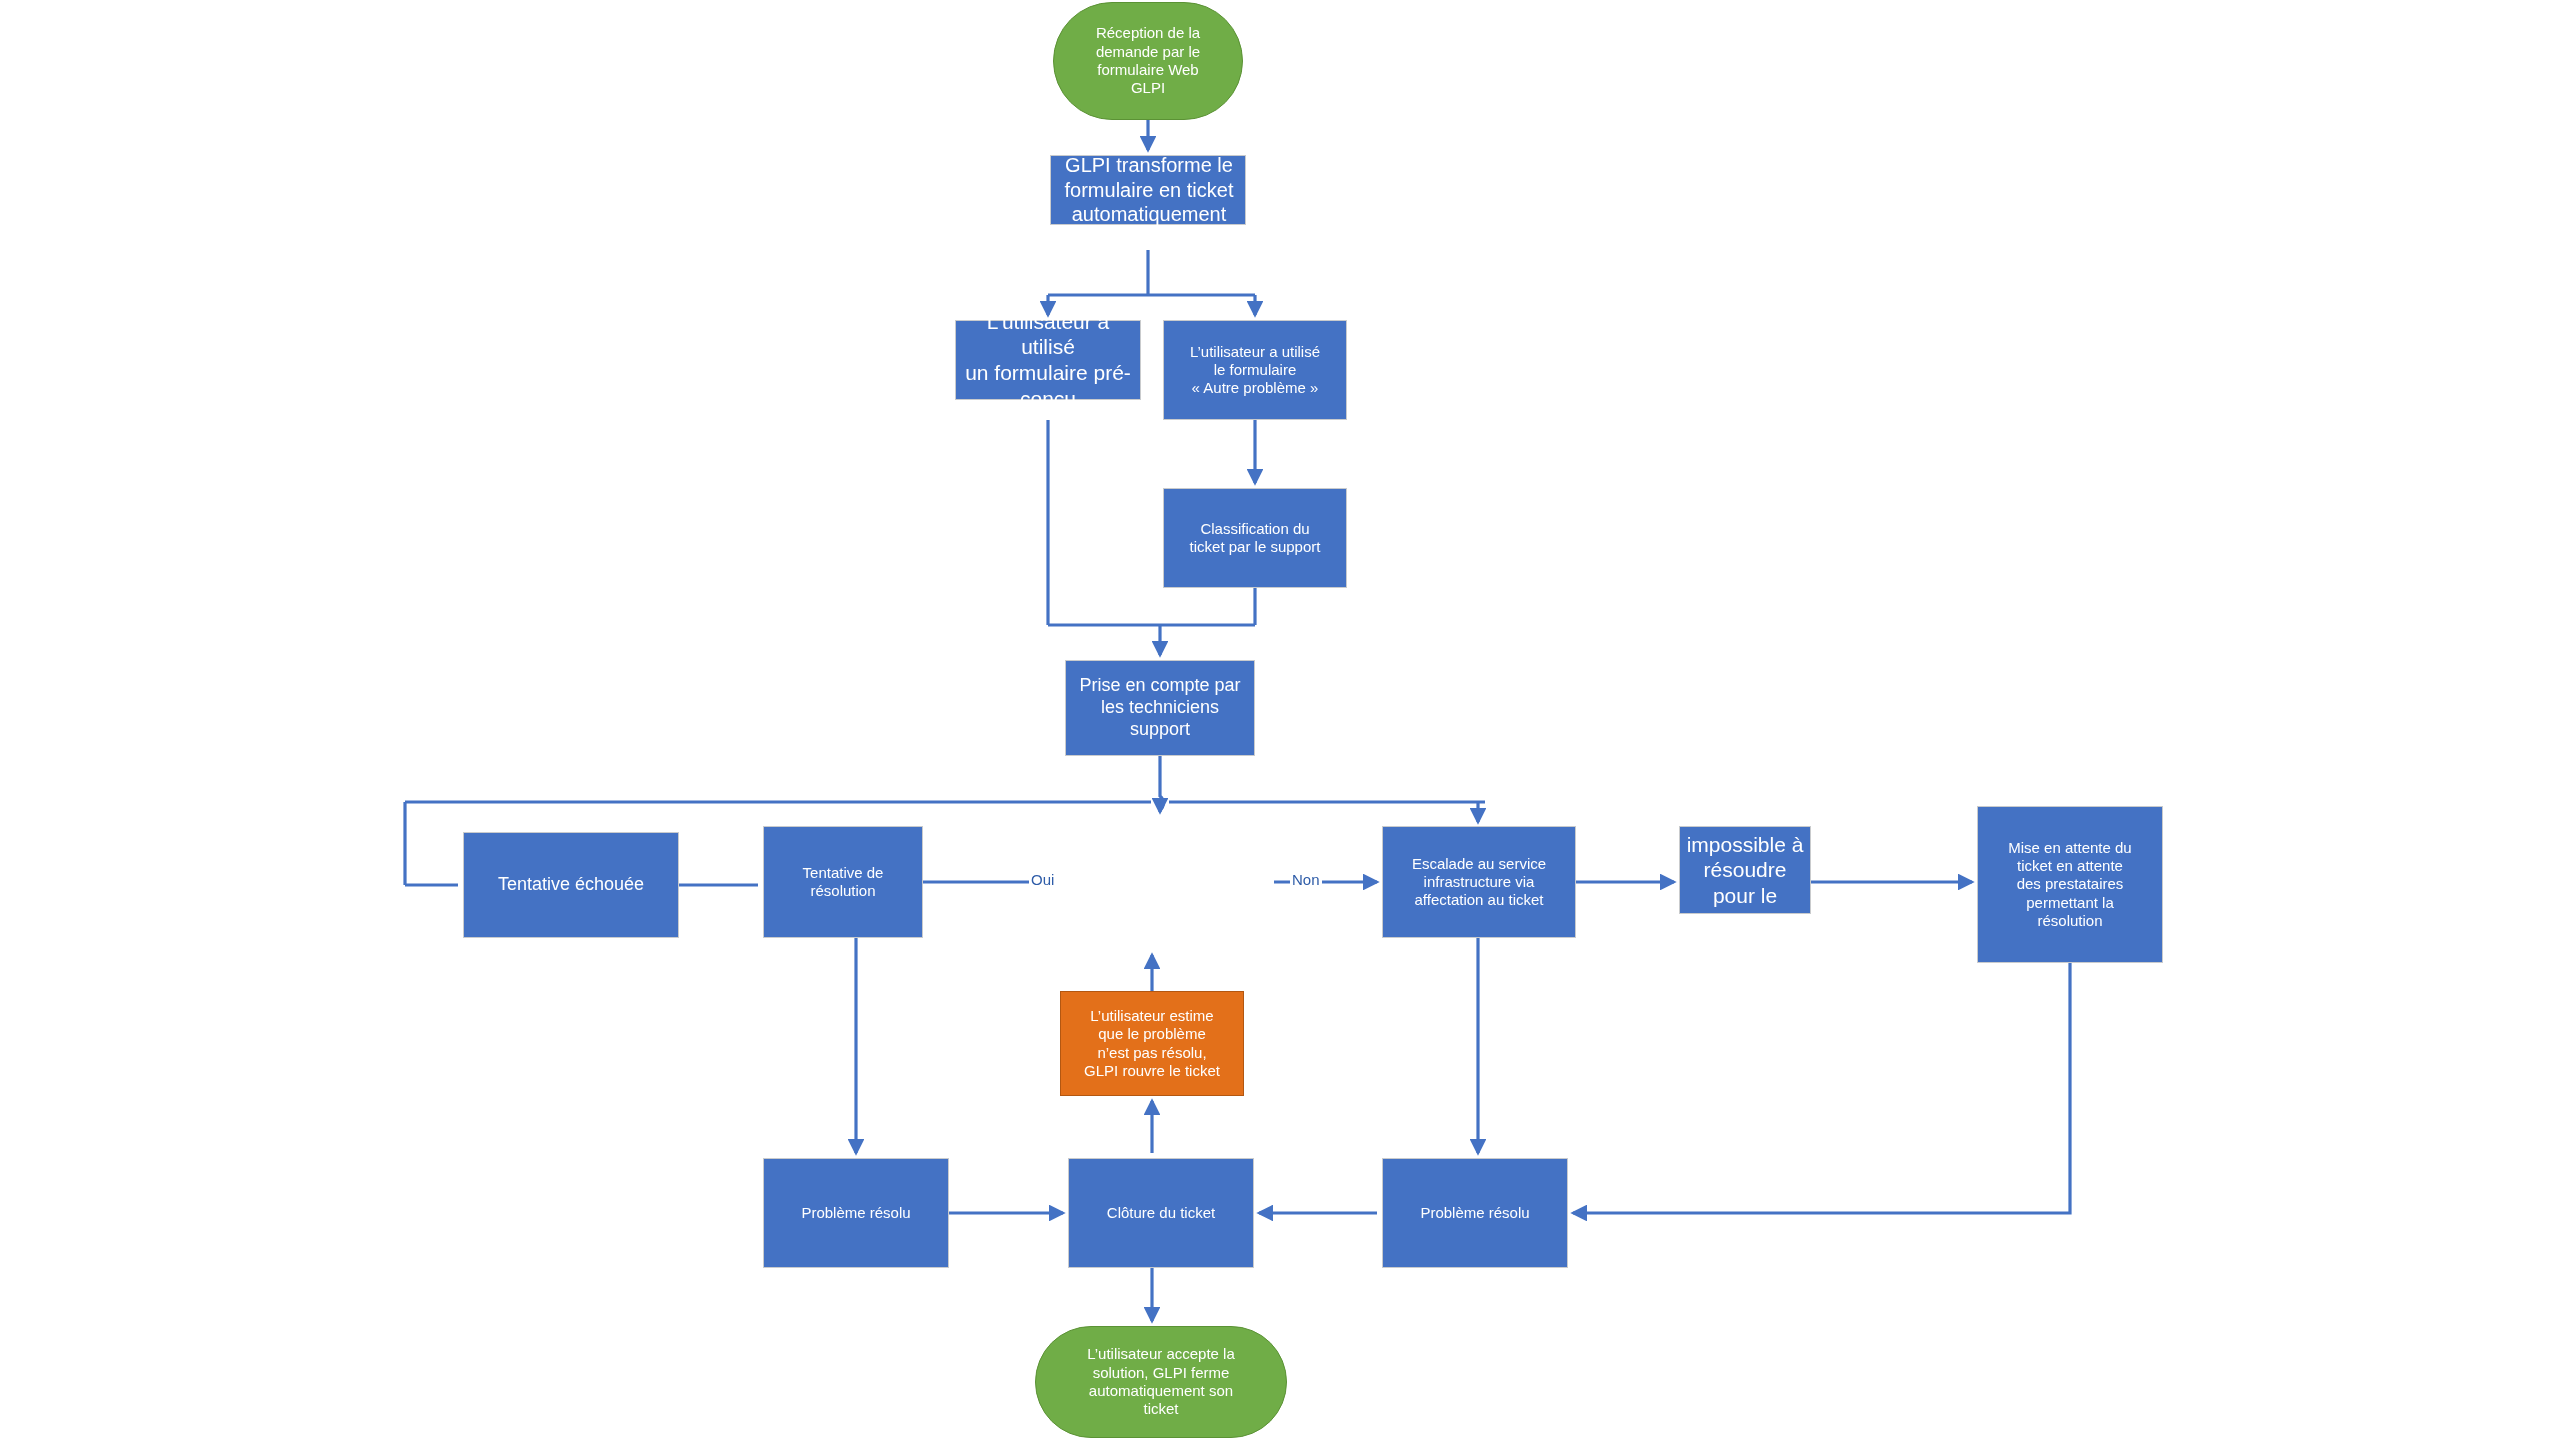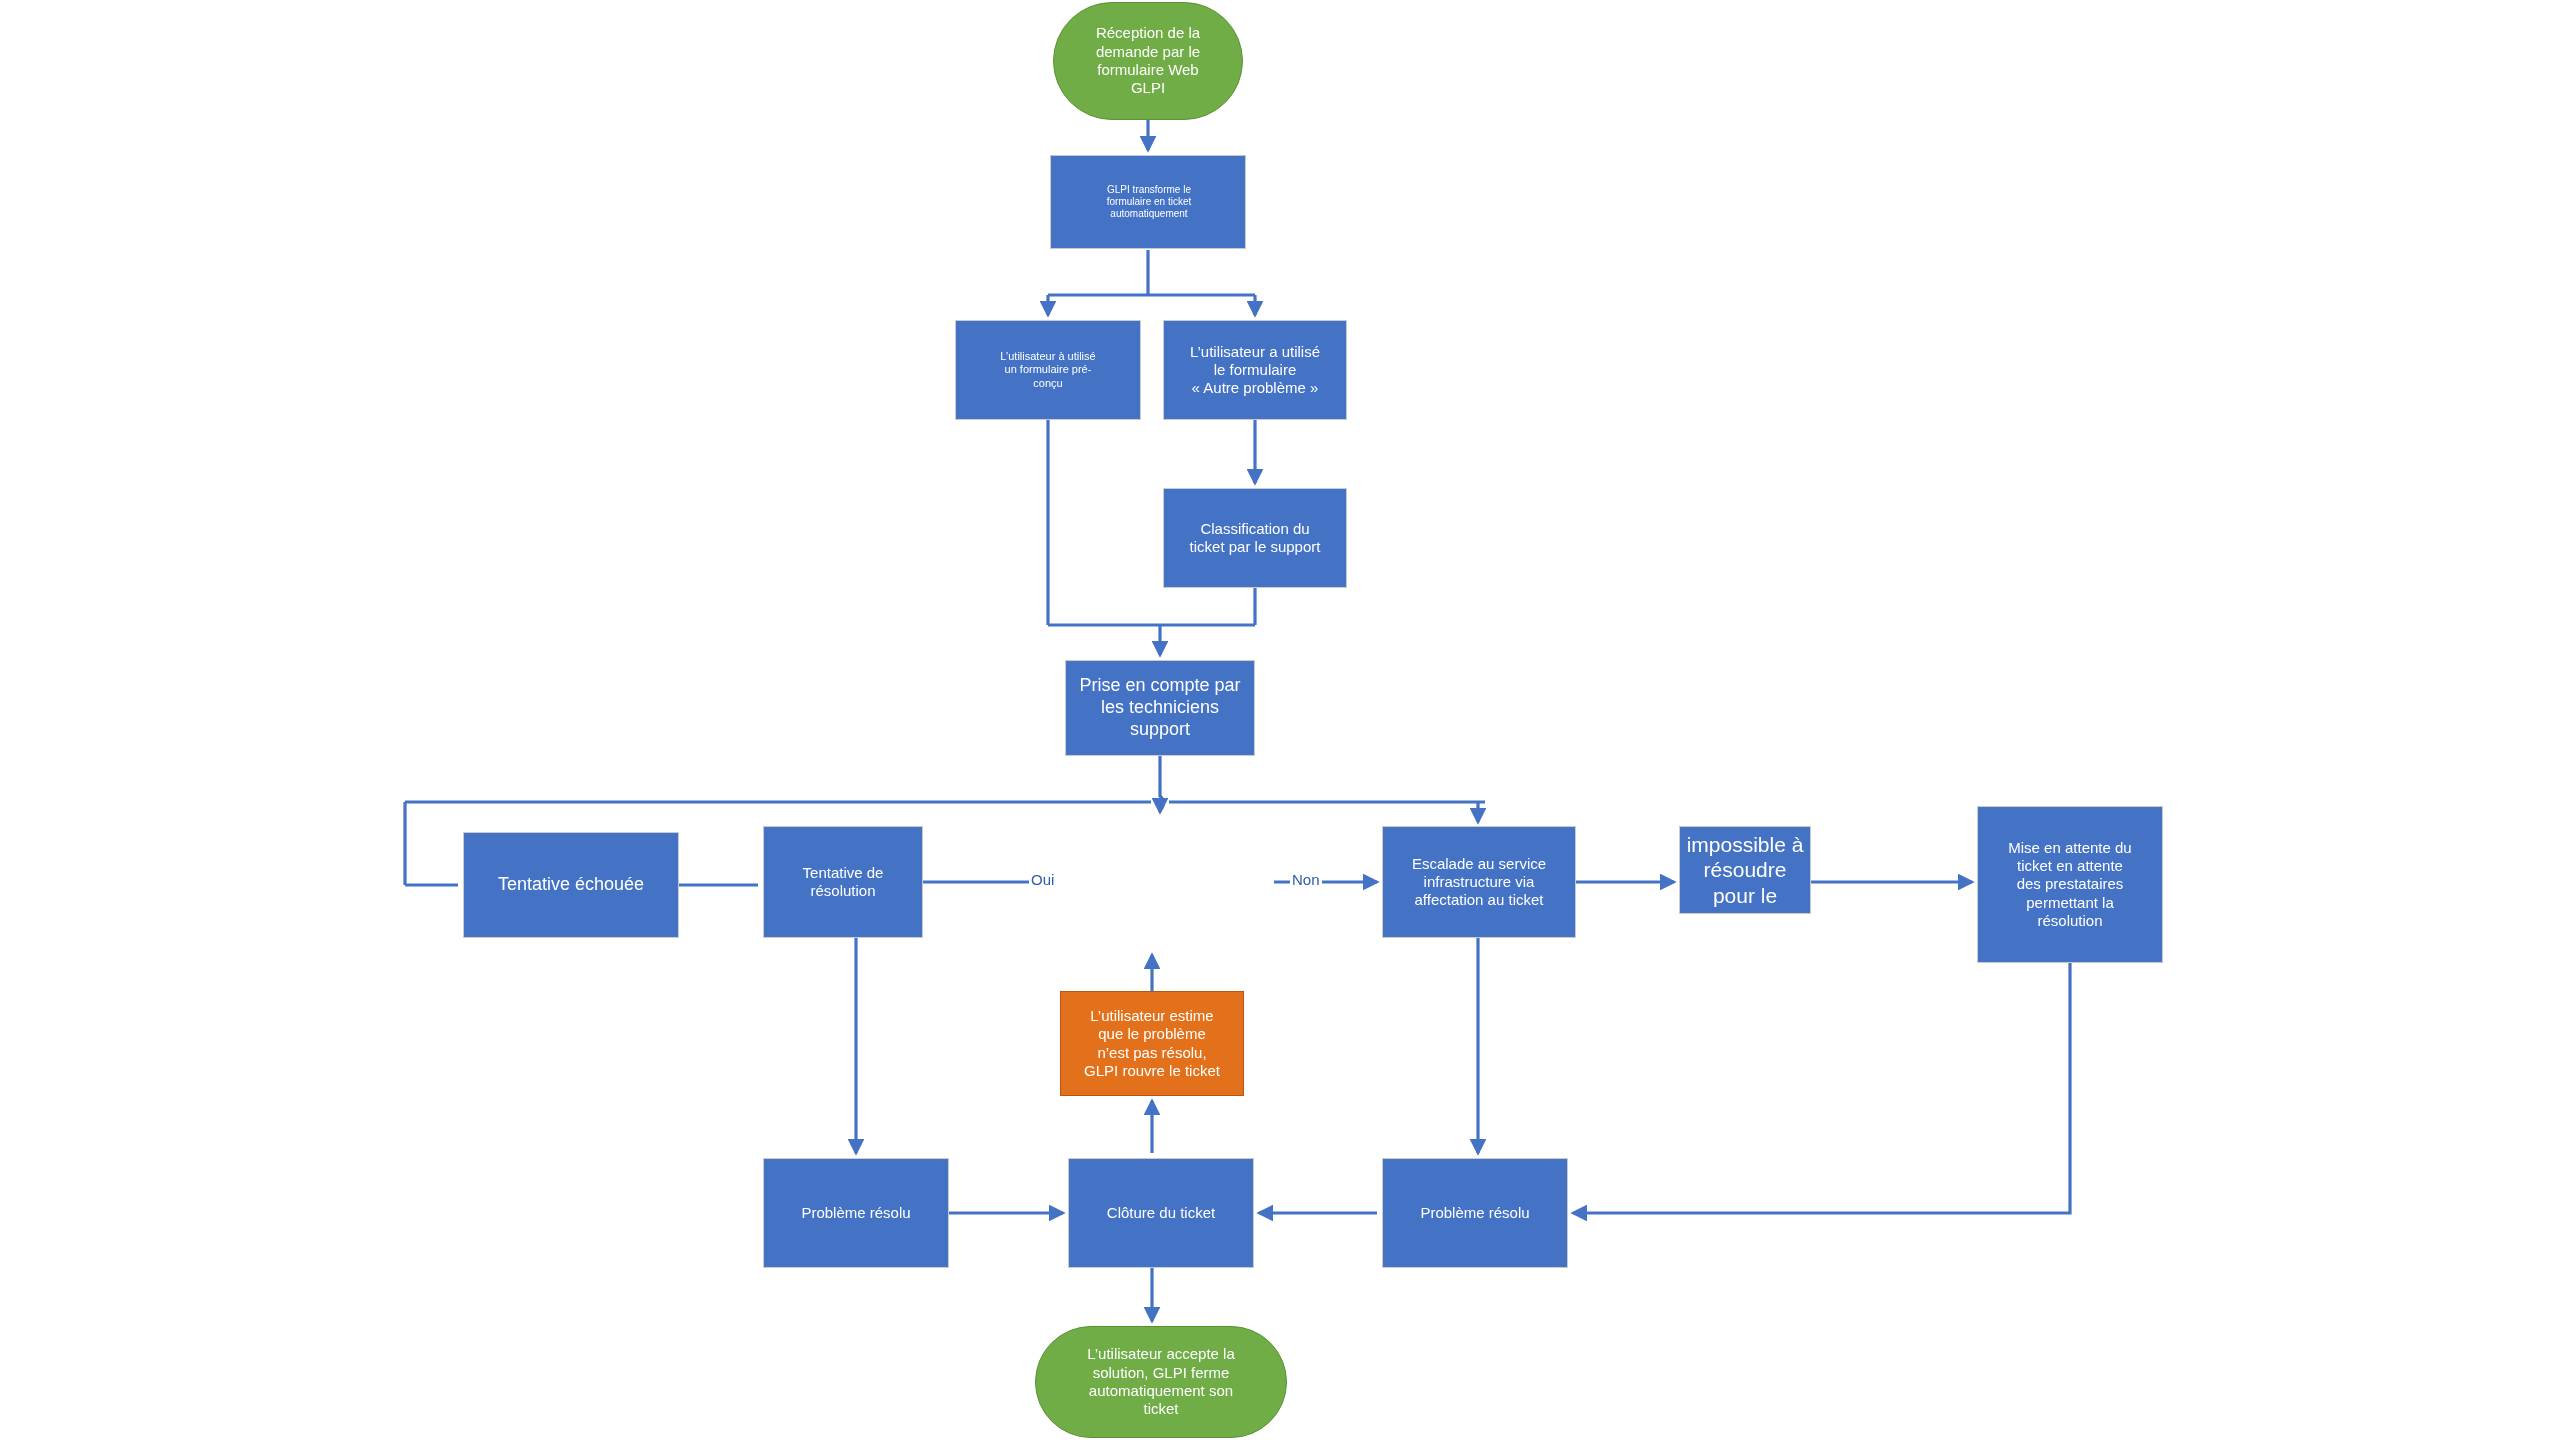--- a/index.html
+++ b/index.html
@@ -147,24 +147,24 @@
       <path d="M 1152 991 L 1152 955" marker-end="url(#arrow)"></path>
 
       <path d="M 1152 1268 L 1152 1321" marker-end="url(#arrow)"></path>
     </g>
   </svg>
 
   <div class="node terminator" style="left: 1053px; top: 2px; width: 190px; height: 118px; font-size: 15px;">Réception de la
 demande par le
 formulaire Web
 GLPI</div>
-  <div class="node process" style="left: 1050px; top: 155px; width: 196px; height: 94px; font-size: 10px; padding-left: 8px;">GLPI transforme le
+  <div class="node process" style="left: 1050px; top: 155px; width: 196px; height: 70px; font-size: 20px; padding-left: 8px;">GLPI transforme le
 formulaire en ticket
 automatiquement</div>
-  <div class="node process" style="left: 955px; top: 320px; width: 186px; height: 100px; font-size: 11px;">L’utilisateur à utilisé
+  <div class="node process" style="left: 955px; top: 320px; width: 186px; height: 80px; font-size: 21px;">L’utilisateur à utilisé
 un formulaire pré-
 conçu</div>
   <div class="node process" style="left: 1163px; top: 320px; width: 184px; height: 100px; font-size: 15px;">L’utilisateur a utilisé
 le formulaire
 « Autre problème »</div>
   <div class="node process" style="left: 1163px; top: 488px; width: 184px; height: 100px; font-size: 15px;">Classification du
 ticket par le support</div>
   <div class="node process" style="left: 1065px; top: 660px; width: 190px; height: 96px; font-size: 18px;">Prise en compte par
 les techniciens
 support</div>

